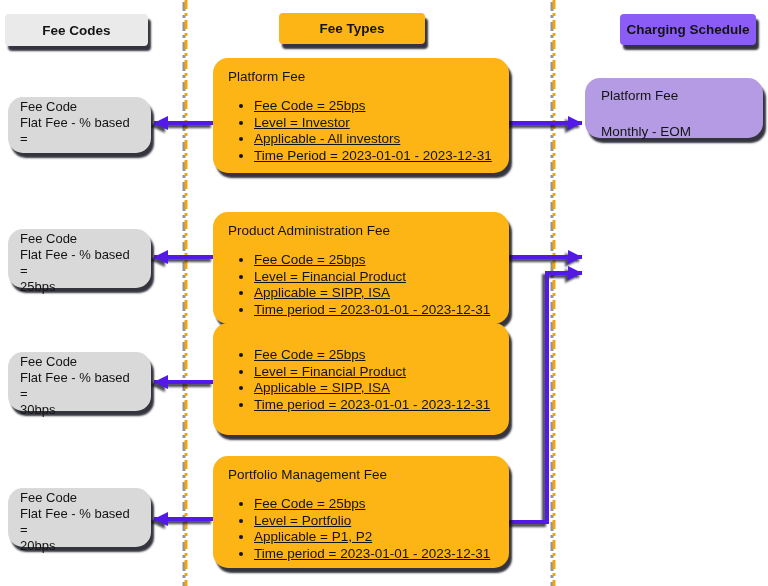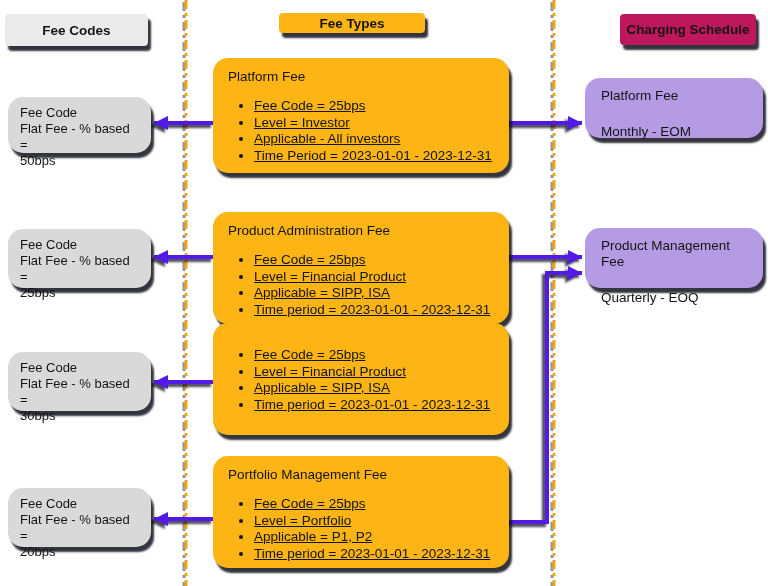--- a/index.html
+++ b/index.html
@@ -11,28 +11,28 @@
   .dashed-layer{filter:drop-shadow(-2px 2px 0.5px rgba(15,15,30,0.45));}
   .connector-layer{filter:drop-shadow(-3px 3px 1px rgba(12,12,28,0.75));}
 
   .hdr{
     position:absolute;display:flex;align-items:center;justify-content:center;
     font-weight:bold;font-size:13.5px;border-radius:4px;
     box-shadow:3px 5px 2px rgba(16,16,28,0.85);
   }
   .hdr-gray{background:#EAEAEA;}
   .hdr-orange{background:#FDB515;}
-  .hdr-purple{background:#be185d;}
+  .hdr-purple{background:#8b5cf6;}
 
   .box{
     position:absolute;border-radius:15px;box-sizing:border-box;
     box-shadow:3px 5px 2px rgba(16,16,28,0.85);
   }
   .gray-box{
-    background:#D9D9D9;left:8px;width:143px;padding:8px 10px 8px 12px;
+    background:#D9D9D9;left:8px;width:143px;padding:2px 10px 8px 12px;
     font-size:13px;line-height:16px;
   }
   .gray-box p{margin:0;}
   .orange-box{
     background:#FDB515;left:213px;width:296px;padding:11px 10px 12px 15px;
     font-size:13.5px;
   }
   .orange-box .title{margin:0;line-height:16px;}
   .orange-box ul{margin:13px 0 0 0;padding:0 0 0 26px;line-height:16.5px;}
   .orange-box li{margin:0;padding:0;text-decoration:underline;}
@@ -66,31 +66,30 @@
       <path d="M508,257 L582,257" marker-end="url(#arrow)"></path>
       <path d="M214,382 L154,382" marker-end="url(#arrow)"></path>
       <path d="M214,519 L154,519" marker-end="url(#arrow)"></path>
       <path d="M508,522 L547,522 L547,273 L582,273" marker-end="url(#arrow)"></path>
     </g>
   </svg>
 
   <div class="hdr hdr-gray" style="left:5px;top:14px;width:143px;height:32px;">
     <span>Fee Codes</span>
   </div>
-  <div class="hdr hdr-orange" style="left:279px;top:13px;width:146px;height:20px;">
+  <div class="hdr hdr-orange" style="left:279px;top:13px;width:146px;height:31px;">
     <span>Fee Types</span>
   </div>
   <div class="hdr hdr-purple" style="left:620px;top:14px;width:136px;height:31px;">
     <span>Charging Schedule</span>
   </div>
 
   <div class="box gray-box" style="top:97px;height:56px;">
     <p>Fee Code</p>
     <p>Flat Fee - % based =</p>
-    <p>50bps</p>
   </div>
   <div class="box gray-box" style="top:229px;height:59px;">
     <p>Fee Code</p>
     <p>Flat Fee - % based =</p>
     <p>25bps</p>
   </div>
   <div class="box gray-box" style="top:352px;height:59px;">
     <p>Fee Code</p>
     <p>Flat Fee - % based =</p>
     <p>30bps</p>
@@ -134,18 +133,14 @@
       <li>Level = Portfolio</li>
       <li>Applicable = P1, P2</li>
       <li>Time period = 2023-01-01 - 2023-12-31</li>
     </ul>
   </div>
 
   <div class="box purple-box" style="top:78px;height:60px;">
     <p>Platform Fee</p>
     <p>Monthly - EOM</p>
   </div>
-  <div class="box purple-box" style="top:228px;height:60px;">
-    <p>Product Management Fee</p>
-    <p>Quarterly - EOQ</p>
-  </div>
 
 </div>
 
 </body></html>

